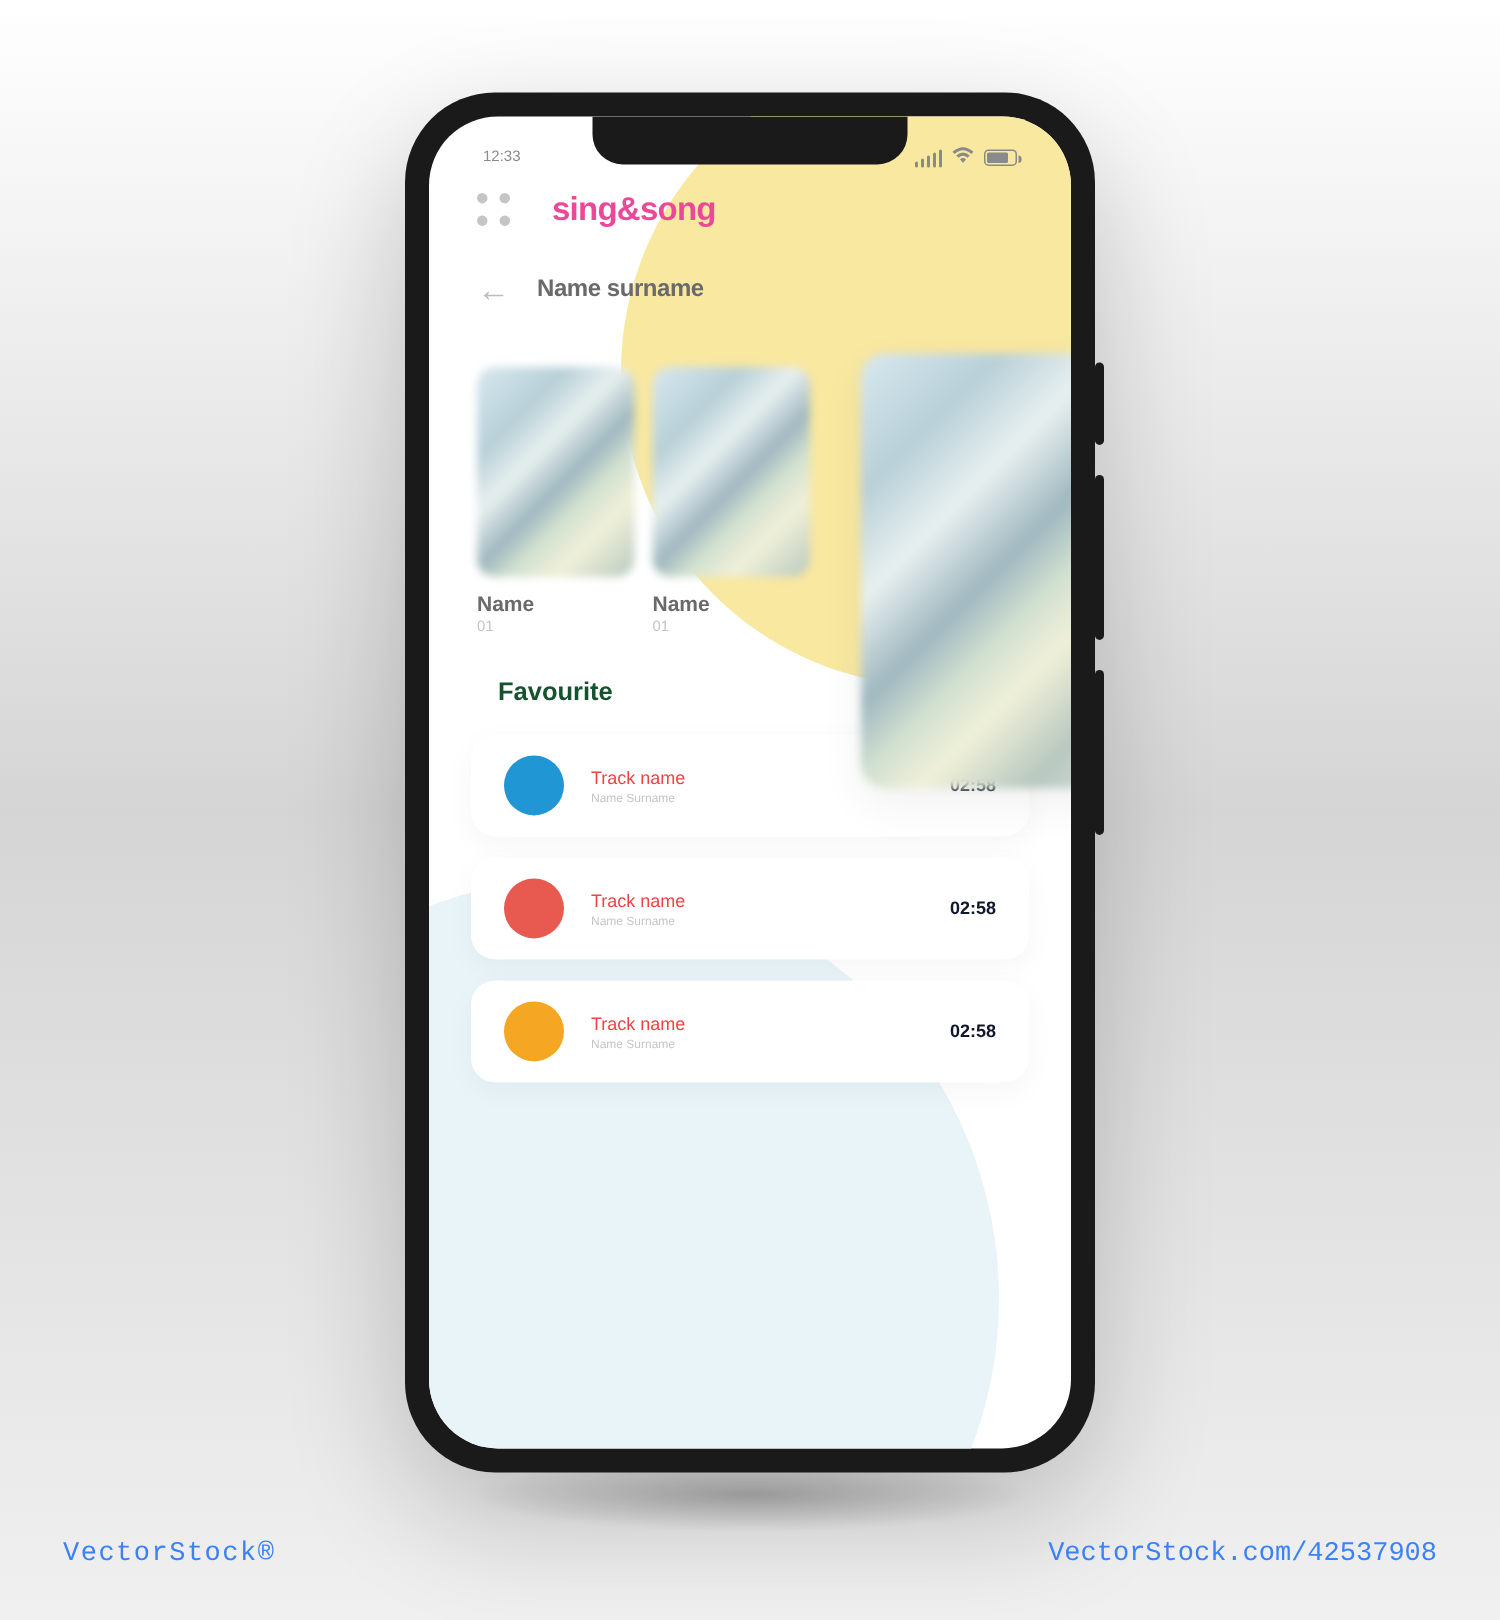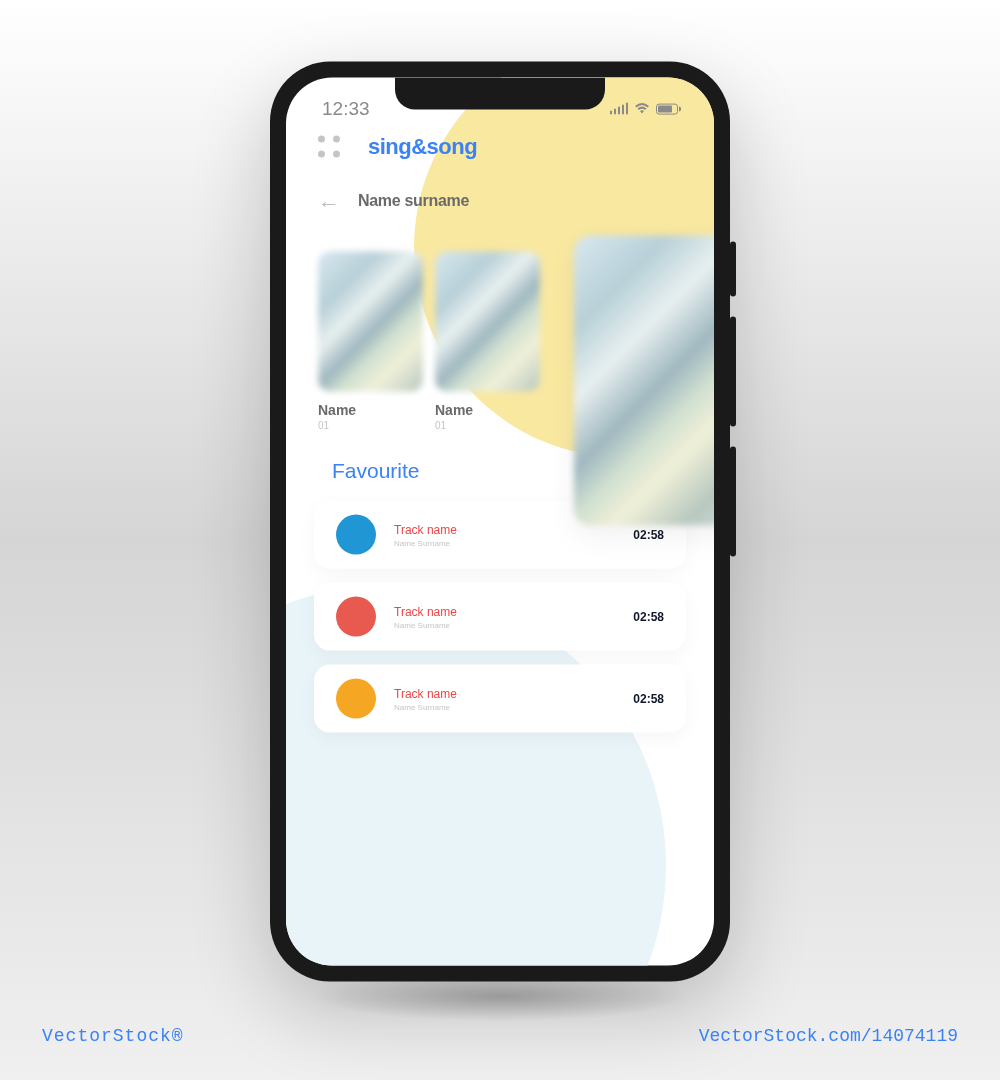--- a/index.html
+++ b/index.html
@@ -81,39 +81,39 @@
   height: 560px;
   background: #e8f4f8;
   border-radius: 50%;
 }
 .content { position: relative; padding: 16px 28px; height: 100%; }
 .status-bar {
   display: flex;
   justify-content: space-between;
   align-items: center;
   padding: 4px 8px 14px;
-  font-size: 19px;
+  font-size: 10px;
   color: #8a8a8a;
   gap: 32px;
 }
 .status-right { display: flex; align-items: center; gap: 6px; }
 .signal-bars { display: flex; align-items: flex-end; gap: 1.5px; height: 12px; }
 .signal-bars span { width: 2.5px; background: #8a8a8a; border-radius: 1px; }
 .signal-bars span:nth-child(1){height:4px}.signal-bars span:nth-child(2){height:6px}
 .signal-bars span:nth-child(3){height:8px}.signal-bars span:nth-child(4){height:10px}
 .signal-bars span:nth-child(5){height:12px}
 .wifi-icon svg { width: 16px; height: 12px; }
 .battery-icon { display: flex; align-items: center; }
 .battery-icon .bb { width: 22px; height: 11px; border: 1.5px solid #8a8a8a; border-radius: 3px; position: relative; }
 .battery-icon .bb::after { content: ""; position: absolute; right: -4px; top: 2.5px; width: 2px; height: 5px; background: #8a8a8a; border-radius: 0 2px 2px 0; }
 .battery-icon .bf { position: absolute; left: 1px; top: 1px; width: 14px; height: 7px; background: #8a8a8a; border-radius: 1px; }
 .header-row { display: flex; align-items: center; gap: 28px; margin-bottom: 28px; padding: 0 4px; }
 .menu-dots { display: grid; grid-template-columns: repeat(2,1fr); gap: 7px; width: 22px; height: 22px; }
 .menu-dots span { width: 7px; height: 7px; border-radius: 50%; background: #c5c5c5; }
-.app-title { font-size: 22px; font-weight: 800; color: #3b82f6; letter-spacing: -0.5px; }
+.app-title { font-size: 22px; font-weight: 800; color: #ec4899; letter-spacing: -0.5px; }
 .artist-row { display: flex; align-items: center; gap: 18px; padding: 0 4px; margin-bottom: 38px; }
 .back-arrow { color: #bdbdbd; font-size: 22px; font-weight: 300; }
 .artist-info { flex: 1; }
 .artist-label { font-size: 12px; color: #bdbdbd; margin-bottom: 2px; }
 .artist-name { font-size: 16px; font-weight: 800; color: #6a6a6a; letter-spacing: -0.3px; }
 .hero-image {
   position: absolute;
   top: 158px; right: -40px;
   width: 180px; height: 290px;
   border-radius: 16px;
@@ -126,21 +126,21 @@
 .album-card { width: 105px; }
 .album-img {
   width: 105px; height: 140px; border-radius: 12px;
   background: linear-gradient(135deg, #d8e8f0 0%, #b8d0d8 25%, #e8f0f0 40%, #a0b8c0 55%, #d0e0d0 65%, #f0f0d8 78%, #b8c8c0 100%);
   filter: blur(3px);
   margin-bottom: 10px;
 }
 .album-name { font-size: 14px; font-weight: 800; color: #6a6a6a; margin-bottom: 2px; }
 .album-num { font-size: 10px; color: #c5c5c5; }
 .fav-section { margin-top: 28px; }
-.fav-title { font-size: 21px; font-weight: 400; color: #3b82f6; margin-bottom: 18px; padding-left: 18px; }
+.fav-title { font-size: 17px; font-weight: 700; color: #14532d; margin-bottom: 18px; padding-left: 18px; }
 .track-card {
   background: #ffffff;
   border-radius: 16px;
   padding: 14px 22px;
   display: flex;
   align-items: center;
   gap: 18px;
   margin-bottom: 14px;
   box-shadow: 0 6px 20px rgba(0,0,0,0.04);
 }
@@ -257,13 +257,13 @@
             </div>
             <div class="track-time">02:58</div>
           </div>
         </div>
       </div>
     </div>
   </div>
 </div>
 
 <div class="watermark wm-left">VectorStock®</div>
-<div class="watermark wm-right">VectorStock.com/14074119</div>
+<div class="watermark wm-right">VectorStock.com/42537908</div>
 
 </body></html>

